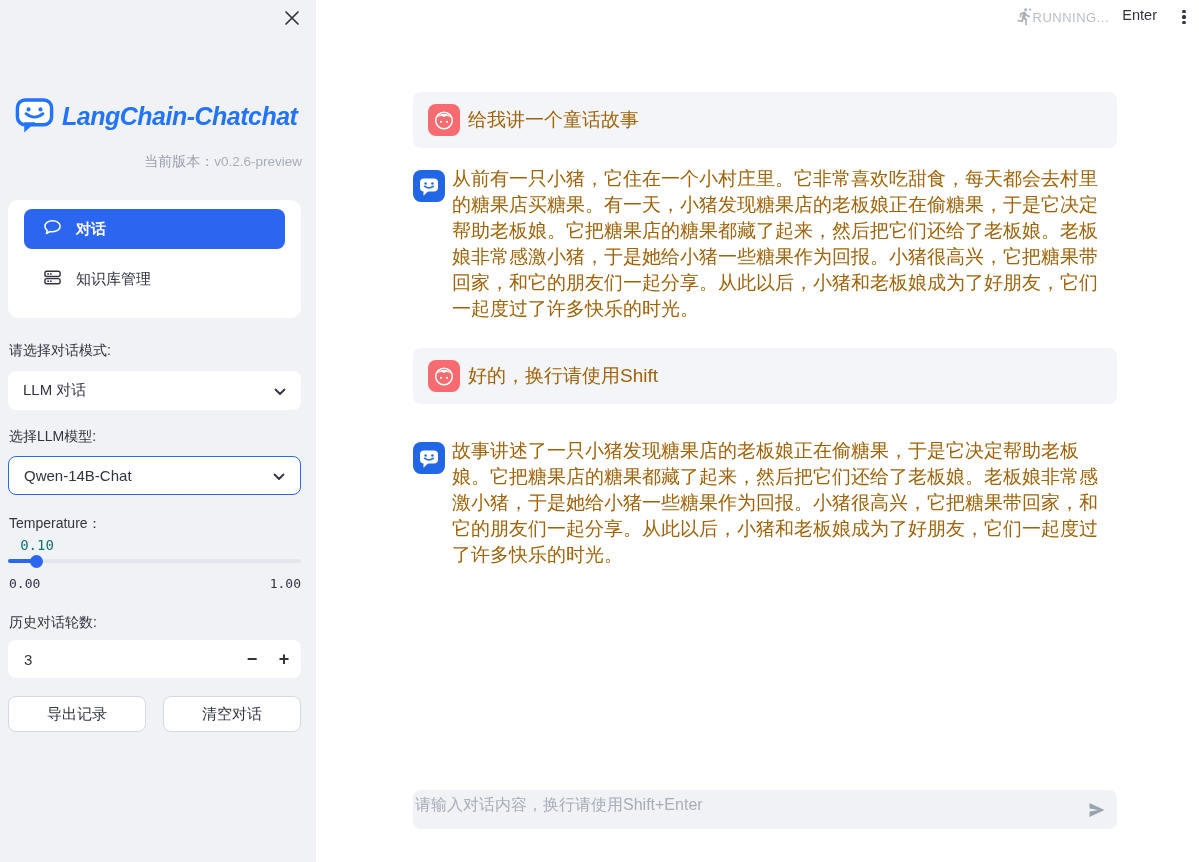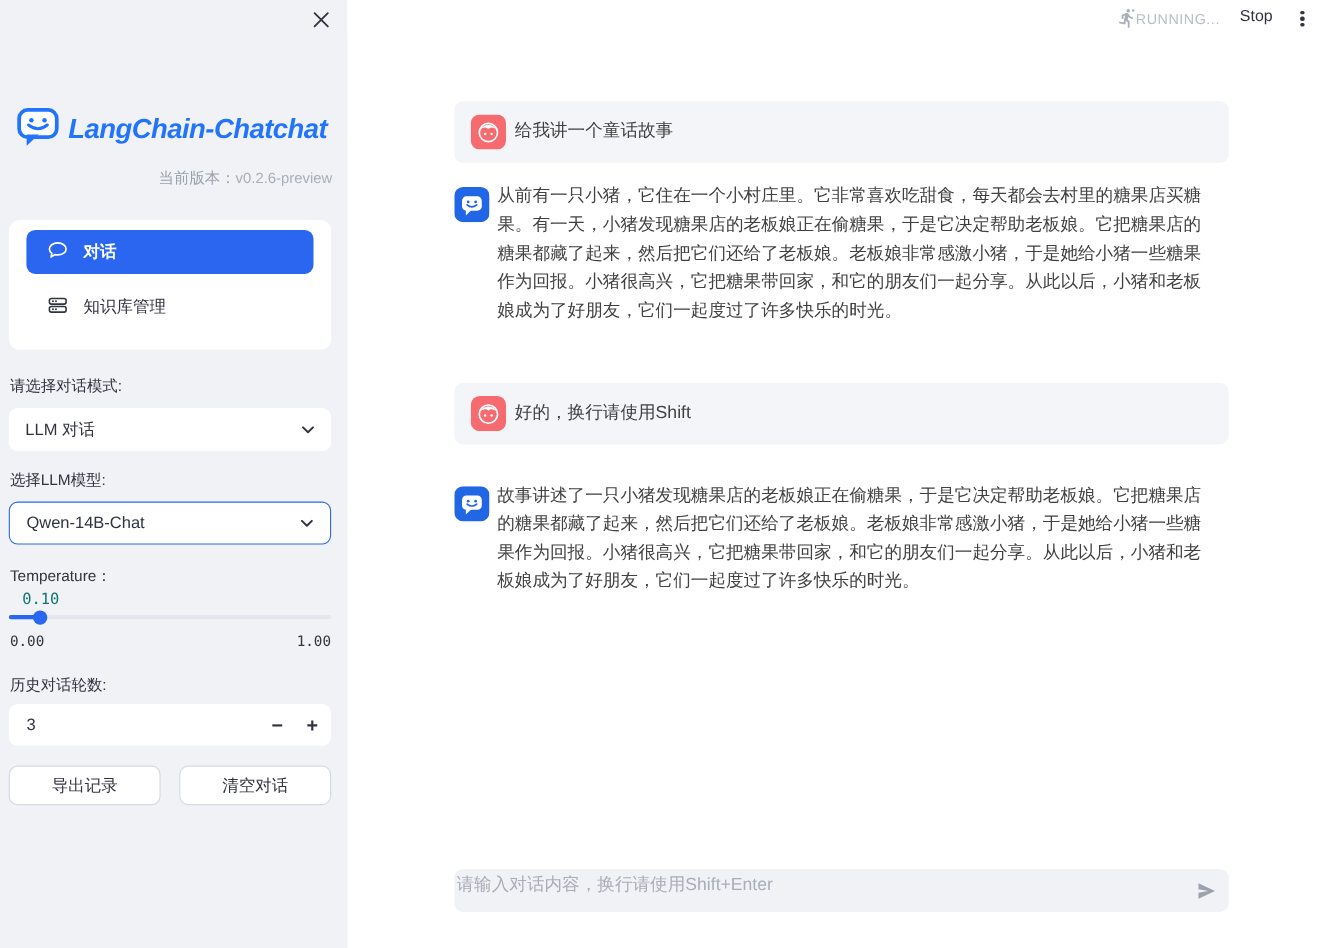--- a/index.html
+++ b/index.html
@@ -53,21 +53,21 @@
   .kebab { position:absolute; right:8px; top:7px; width:14px; height:20px; cursor:pointer; display:flex; flex-direction:column;
     align-items:center; justify-content:center; gap:2.5px; }
   .kebab i { width:3.2px; height:3.2px; background:#31333f; border-radius:50%; }
 
   
   .chat-col { position:absolute; left:413px; top:0; width:704px; height:862px; }
   .msg-user { position:absolute; left:0; width:704px; height:56px; background:#f4f5f8; border-radius:8px;
     display:flex; align-items:center; gap:8px; padding-left:15px; }
   .msg-asst { position:absolute; left:0; width:704px; display:flex; gap:7px; align-items:flex-start; }
   .avatar { width:32px; height:32px; flex:0 0 32px; }
-  .msg-text { font-size:16px; line-height:26px; color:#404040; width:652px; }
+  .msg-text { font-size:19px; line-height:26px; color:#a16207; width:652px; }
   .msg-user .msg-text { width:auto; }
   .msg-asst .avatar { margin-top:4px; }
 
   .chat-input-wrap { position:absolute; left:0; top:790px; width:704px; height:39px; background:#f0f2f6; border-radius:8px; }
   .chat-input { position:absolute; left:0; top:0; width:640px; height:29px; background:transparent; border:none; outline:none;
     padding-left:2px; font-size:16px; color:#31333f; font-family:inherit; }
   .chat-input::placeholder { color:#a8adb8; opacity:1; }
   .send-btn { position:absolute; right:10px; top:10px; width:20px; height:20px; cursor:pointer; }
 </style>
 </head>
@@ -163,21 +163,21 @@
 </div>
 
 <div class="header">
   <span class="runner">
     <svg width="19" height="19" viewBox="0 0 24 24" fill="#8d93a0">
       <path d="M13.49 5.48c1.1 0 2-.9 2-2s-.9-2-2-2-2 .9-2 2 .9 2 2 2zm-3.6 13.9l1-4.4 2.1 2v6h2v-7.5l-2.1-2 .6-3c1.3 1.5 3.3 2.5 5.5 2.5v-2c-1.9 0-3.5-1-4.3-2.4l-1-1.6c-.4-.6-1-1-1.7-1-.3 0-.5.1-.8.1l-5.2 2.2v4.7h2v-3.4l1.8-.7-1.6 8.1-4.9-1-.4 2 7 1.4z"></path>
       <circle cx="19.2" cy="3.2" r="1.4"></circle>
     </svg>
   </span>
   <span class="status-text">RUNNING...</span>
-  <span class="stop-btn">Stop</span>
+  <span class="stop-btn">Enter</span>
   <span class="kebab">
       <i></i>
       <i></i>
       <i></i>
     </span>
 </div>
 
 <div class="chat-col">
 
   <div class="msg-user" style="top:92px;">

